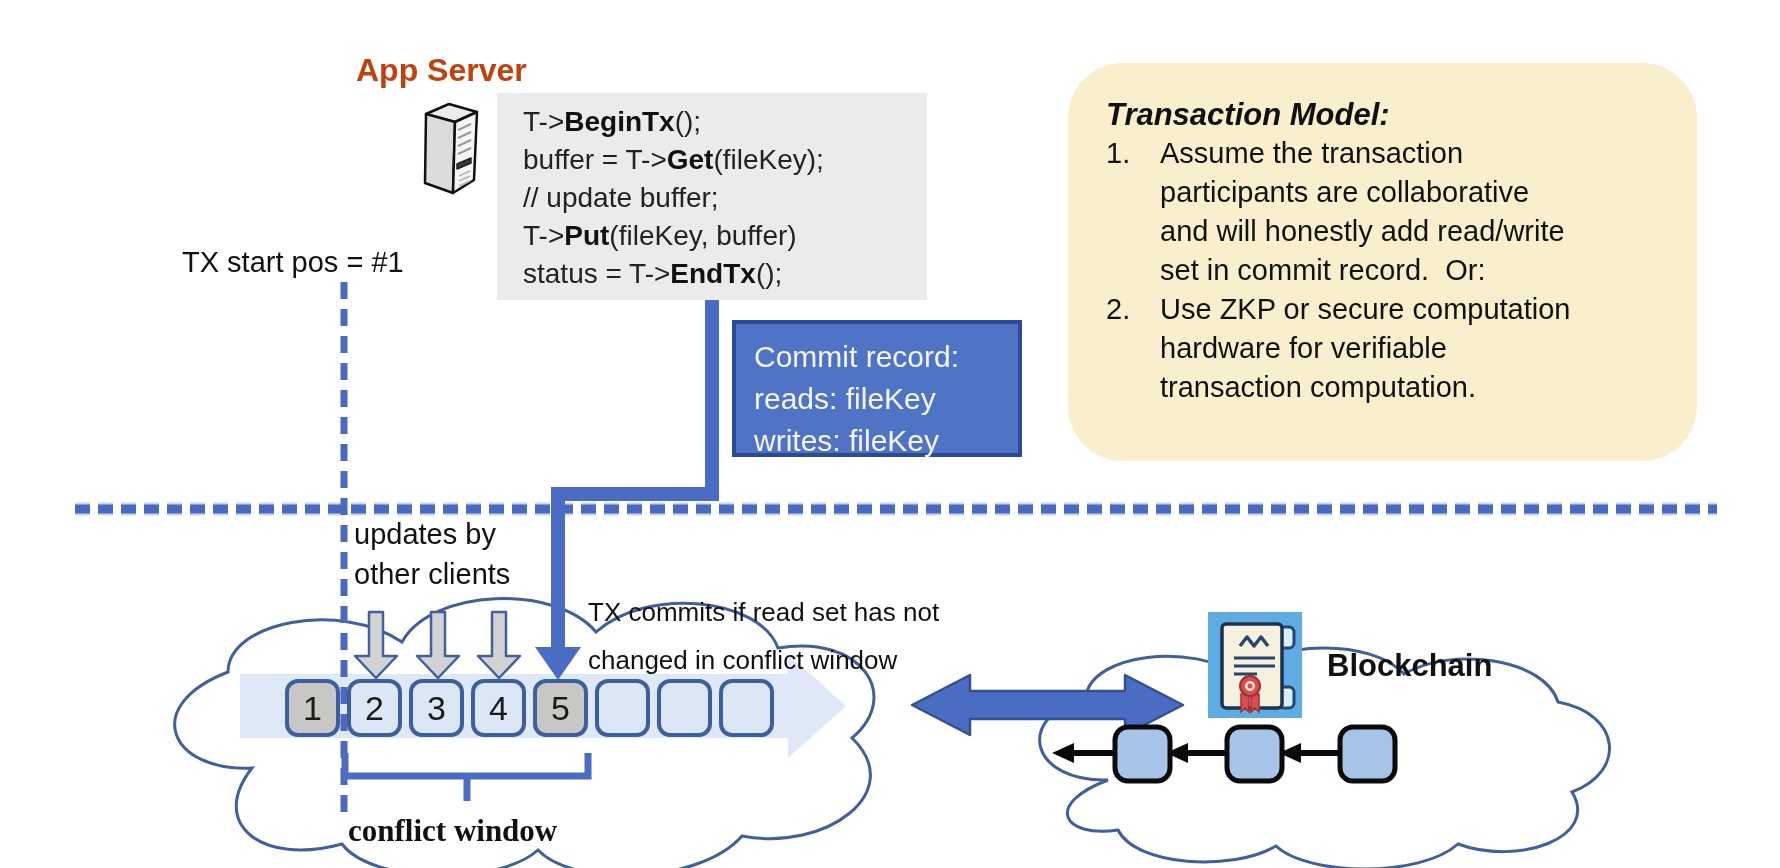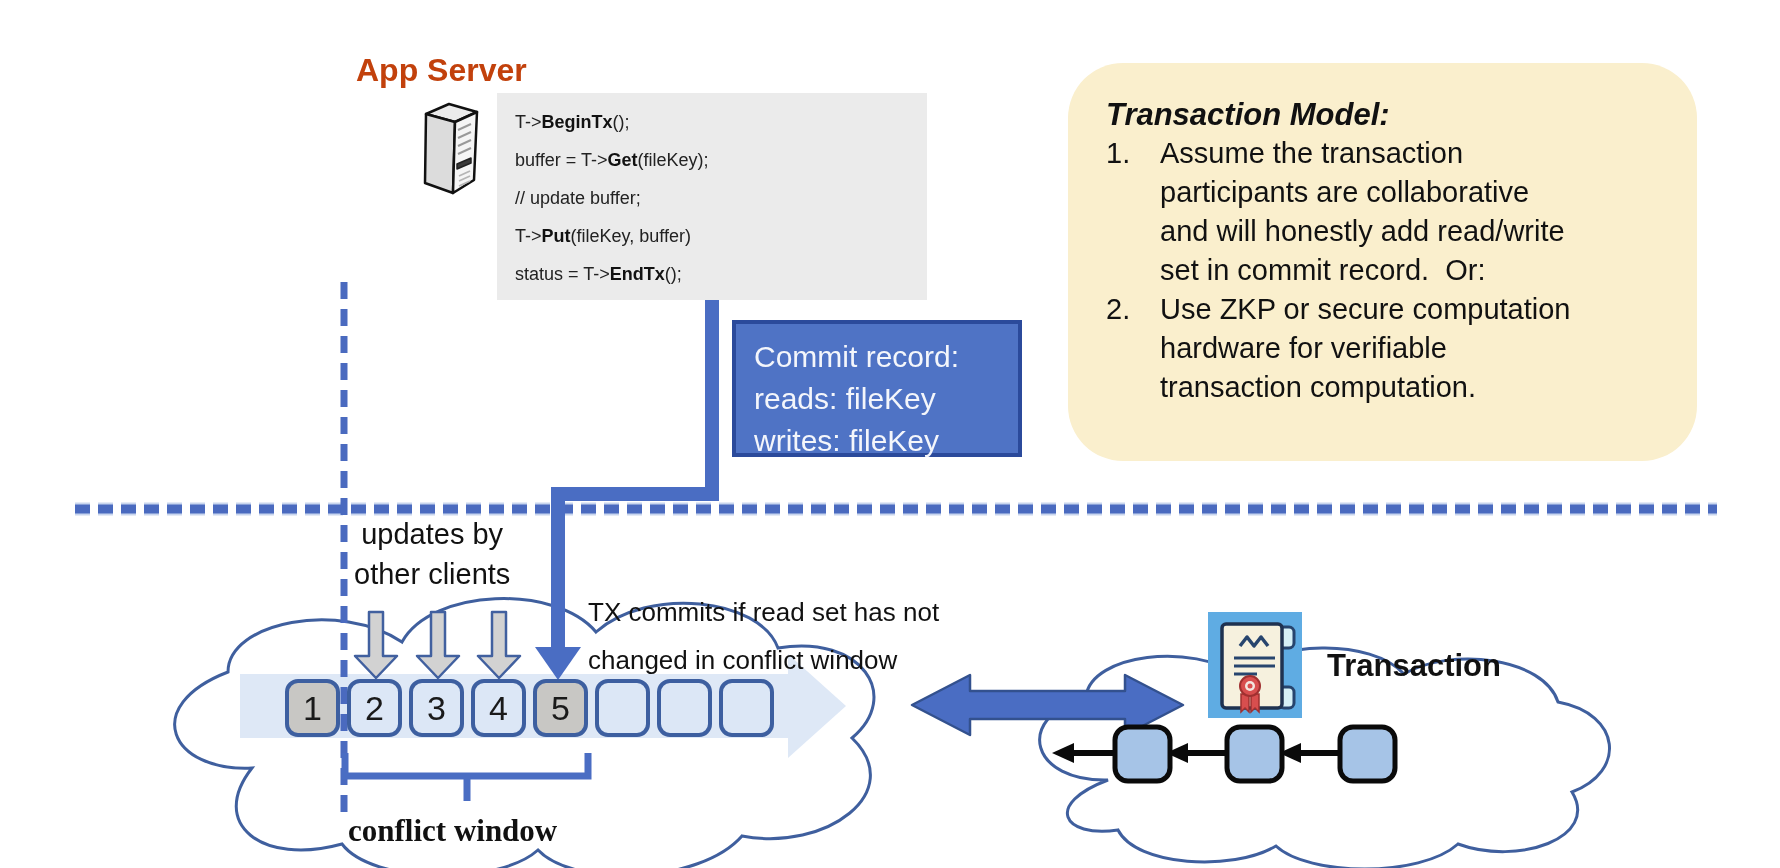--- a/index.html
+++ b/index.html
@@ -10,21 +10,21 @@
   .abs{position:absolute;}
   .preline{white-space:pre-line;}
   svg{position:absolute;left:0;top:0;}
 
   
   .app-server-title{left:356px;top:52px;font-size:32px;font-weight:bold;color:#c2410c;}
   .code-block{
     left:497px;top:93px;width:430px;height:207px;background:var(--code-bg);
     padding:10px 0 0 18px;box-sizing:border-box;
   }
-  .code-line{font-size:18px;line-height:38px;color:#222;}
+  .code-line{font-size:28px;line-height:38px;color:#222;margin-left:8px;}
   .code-line b{color:#111;}
 
   .tx-start-label{left:182px;top:246px;font-size:29px;color:#111;}
 
   
   .commit-box{
     left:732px;top:320px;width:290px;height:137px;background:var(--commit-bg);
     border:4px solid var(--commit-border);box-sizing:border-box;
     padding:12px 0 0 18px;font-size:30px;font-weight:300;line-height:42px;color:#f4f6fb;
   }
@@ -40,21 +40,21 @@
 
   
   .slot{
     position:absolute;width:55px;height:58px;border:4px solid var(--box-border);
     border-radius:13px;box-sizing:border-box;background:var(--box-fill);
     display:flex;align-items:center;justify-content:center;
     font-size:34px;color:#1a1a1a;
   }
   .slot.gray{background:var(--gray-fill);}
 
-  .updates-note{left:354px;top:514px;font-size:29px;line-height:40px;color:#111;text-align:center;}
+  .updates-note{left:354px;top:514px;font-size:29px;line-height:40px;color:#111;}
   .commit-note{left:588px;top:588px;font-size:26px;line-height:48px;color:#111;}
   .conflict-label{left:348px;top:813px;font-size:31px;font-weight:bold;color:#111;font-family:Liberation Serif, serif;}
   .blockchain-label{left:1327px;top:648px;font-size:31px;font-weight:bold;color:#111;}
 </style>
 </head>
 <body>
 
 <div id="canvas" style="--code-bg: #ebebeb; --commit-bg: #4f73c5; --commit-border: #2b4a9b; --yellow-bg: #faefcd; --box-border: #3d5fa0; --box-fill: #dce7f6; --gray-fill: #c8c7c4;">
 
   <svg width="1780" height="868" viewBox="0 0 1780 868">
@@ -137,20 +137,21 @@
   <div class="abs app-server-title">App Server</div>
 
   <div class="abs code-block" id="code-block">
       <div class="code-line"><span>T-&gt;</span><b>BeginTx</b><span>();</span></div>
       <div class="code-line"><span>buffer = T-&gt;</span><b>Get</b><span>(fileKey);</span></div>
       <div class="code-line"><span>// update buffer;</span></div>
       <div class="code-line"><span>T-&gt;</span><b>Put</b><span>(fileKey, buffer)</span></div>
       <div class="code-line"><span>status = T-&gt;</span><b>EndTx</b><span>();</span></div>
     </div>
 
+  <div class="abs tx-start-label">TX start pos = #1</div>
 
   <div class="abs commit-box preline">Commit record:
 reads: fileKey
 writes: fileKey</div>
 
   <div class="abs model-box">
     <div class="model-title">Transaction Model:</div>
     <div id="model-items">
         <div class="model-item">
           <div class="num">1.</div>
@@ -177,15 +178,15 @@
       <div class="slot" style="left: 595px; top: 679px;"></div>
       <div class="slot" style="left: 657px; top: 679px;"></div>
       <div class="slot" style="left: 719px; top: 679px;"></div>
     </div>
 
   <div class="abs updates-note preline">updates by
 other clients</div>
   <div class="abs commit-note preline">TX commits if read set has not
 changed in conflict window</div>
   <div class="abs conflict-label">conflict window</div>
-  <div class="abs blockchain-label">Transaction</div>
+  <div class="abs blockchain-label">Blockchain</div>
 
 </div>
 
 </body></html>

